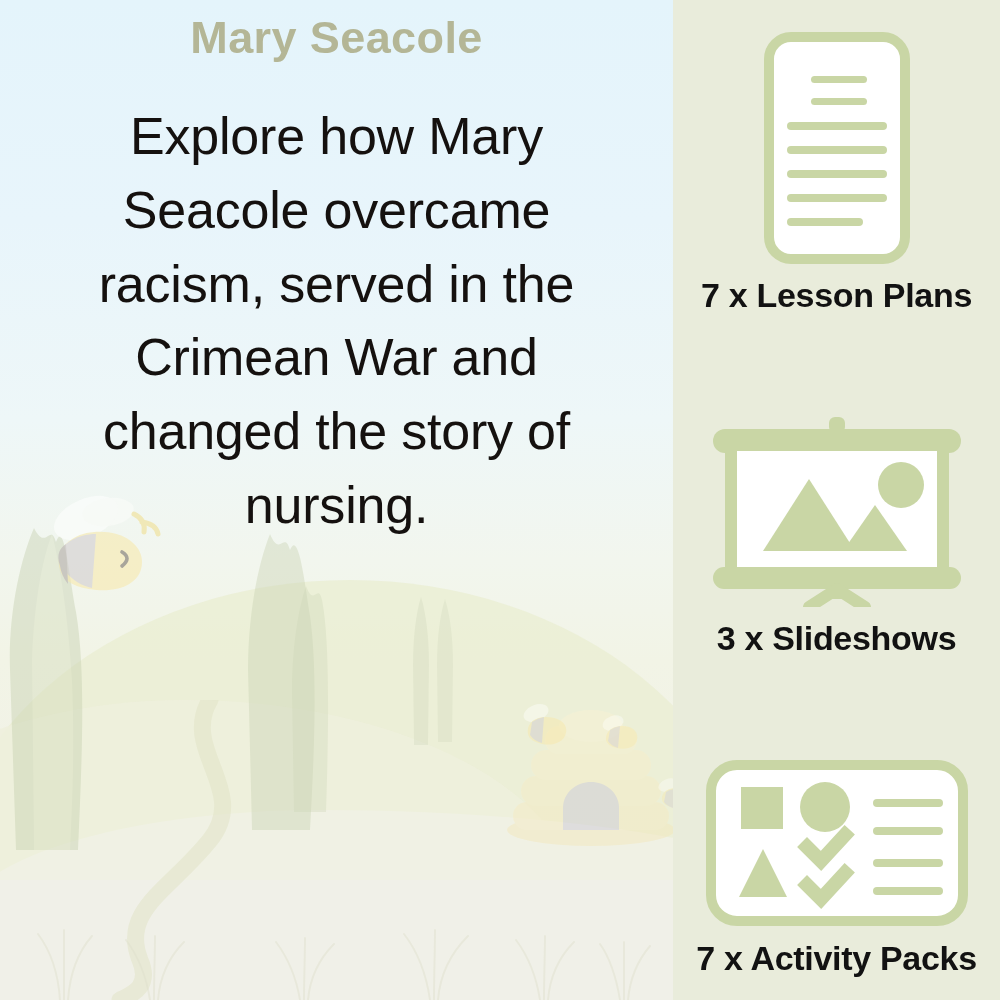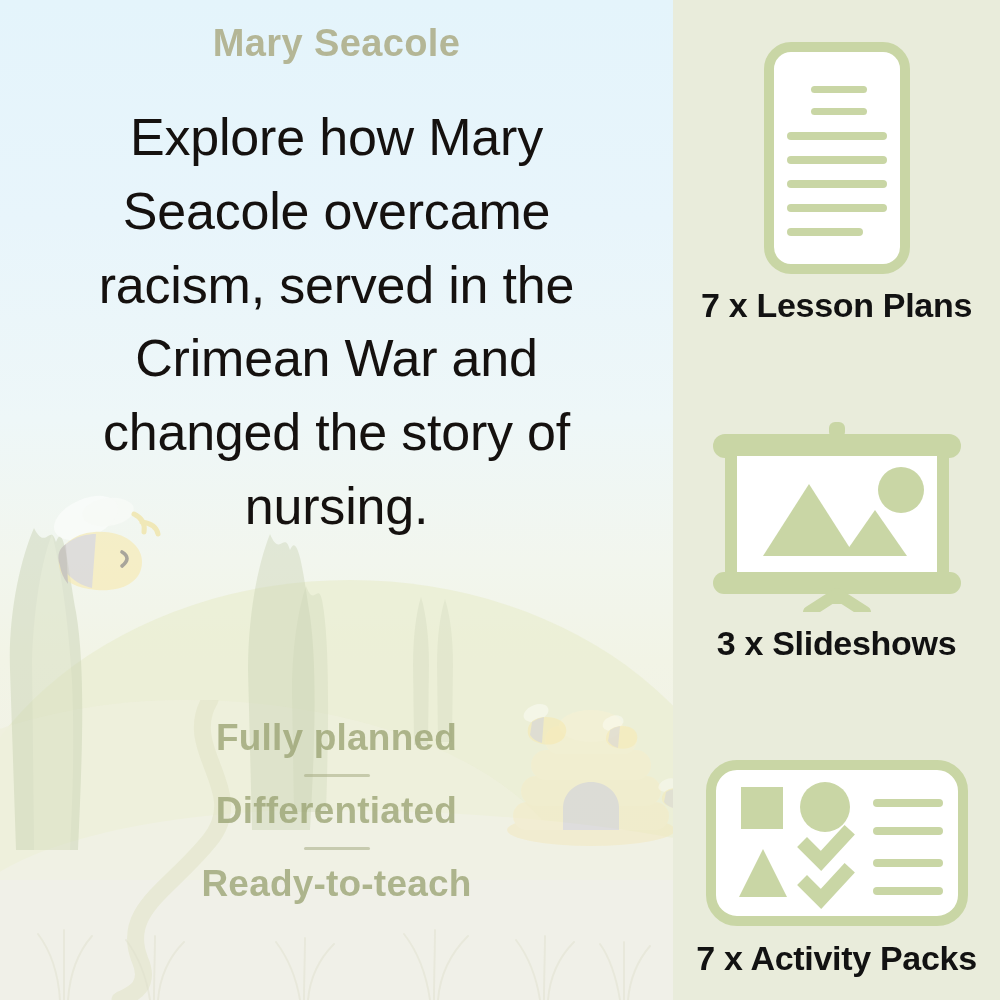--- a/index.html
+++ b/index.html
@@ -85,22 +85,22 @@
   
   .grass { position:absolute; left:0; bottom:0; width:100%; height:110px; opacity:.45; }
 
   
   .left-content {
     position:relative; z-index:5;
     width:100%; height:100%;
     display:flex; flex-direction:column; align-items:center;
   }
   .kicker {
-    margin-top:22px;
-    font-size:38px;
+    margin-top:12px;
+    font-size:45px;
     font-weight:bold;
     letter-spacing:.4px;
     color:#b4b696;
     text-align:center;
   }
   .headline {
     margin-top:36px;
     width:560px;
     font-size:52px;
     line-height:1.42;
@@ -132,21 +132,21 @@
     border-radius:2px;
   }
 
   
   .right-panel {
     width:327px; height:1000px;
     background:#e9ecdb;
     display:flex; flex-direction:column;
     align-items:center;
     justify-content:space-between;
-    padding:42px 0 22px 0;
+    padding:32px 0 22px 0;
   }
   .resource {
     display:flex; flex-direction:column; align-items:center;
     width:100%;
   }
   .resource-icon { display:block; }
   .resource-label {
     margin-top:12px;
     font-size:34px;
     font-weight:bold;
@@ -270,27 +270,20 @@
           <path d="M624 110 C624 88 624 68 624 52"></path>
         </g>
       </svg>
     </div>
 
     <div class="left-content">
       <div class="kicker">Mary Seacole</div>
 
       <div class="headline">Explore how Mary Seacole overcame racism, served in the Crimean War and changed the story of nursing.</div>
 
-      <div class="features">
-        <div class="feature-text">Fully planned</div>
-        <div class="feature-divider"></div>
-        <div class="feature-text">Differentiated</div>
-        <div class="feature-divider"></div>
-        <div class="feature-text">Ready-to-teach</div>
-      </div>
     </div>
   </div>
 
   <div class="right-panel">
 
     <div class="resource">
       <svg class="resource-icon" width="146" height="232" viewBox="0 0 146 232">
         <rect x="5" y="5" width="136" height="222" rx="22" ry="22" fill="#ffffff" stroke="#c9d6a5" stroke-width="10"></rect>
         <g fill="#c9d6a5">
           <rect x="47" y="44" width="56" height="7" rx="3.5"></rect>

